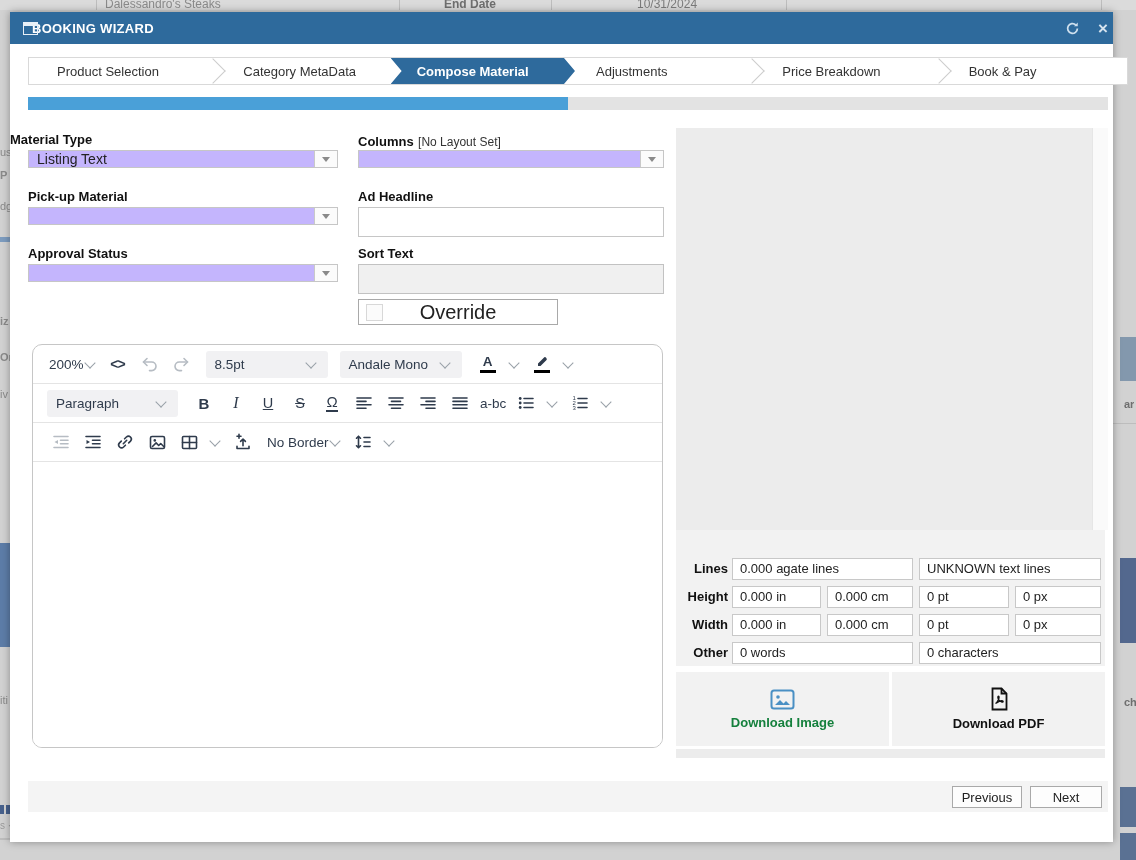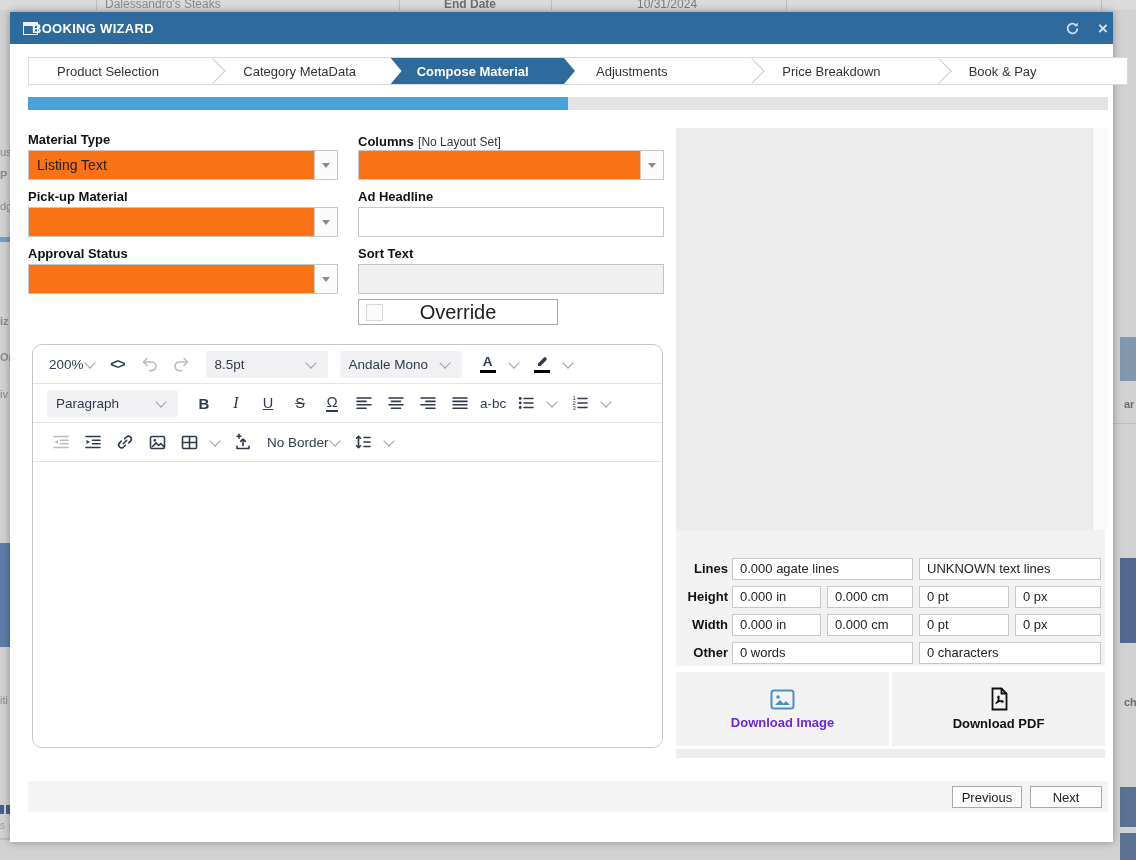--- a/index.html
+++ b/index.html
@@ -31,21 +31,21 @@
   .wstep.active{background:#2e6a9c;color:#fff;font-weight:700;z-index:3;margin:0 -11px;padding-left:26px;
     clip-path:polygon(0 0,calc(100% - 11px) 0,100% 50%,calc(100% - 11px) 100%,0 100%,11px 50%);}
 
   
   .progress-track{left:18px;top:85px;width:1080px;height:13px;background:#e3e3e3;}
   .progress-fill{left:0;top:0;width:540px;height:13px;background:#4aa0d8;}
 
   
   .flabel{font-size:13px;font-weight:700;color:#111;white-space:nowrap;}
   .fhint{font-size:12px;font-weight:400;color:#333;}
-  .selectbox{background:#f97316;border:1px solid #c6c6c6;height:30px;box-sizing:border-box;display:flex;align-items:center;cursor:pointer;}
+  .selectbox{background:#c4b5fd;border:1px solid #c6c6c6;height:18px;box-sizing:border-box;display:flex;align-items:center;cursor:pointer;}
   .selectbox .val{flex:1;font-size:14px;padding-left:8px;color:#222;overflow:hidden;white-space:nowrap;}
   .selectbox .btn{width:22px;height:100%;border-left:1px solid #c9c9c9;background:#fbfbfb;display:flex;align-items:center;justify-content:center;}
   .tri{width:0;height:0;border-left:4px solid transparent;border-right:4px solid transparent;border-top:5px solid #8a8a8a;}
   .textinput{background:#fff;border:1px solid #c6c6c6;height:30px;box-sizing:border-box;font-size:14px;padding:0 8px;font-family:"Liberation Sans",sans-serif;width:100%;}
   .textinput:disabled{background:#f0f0f0;border-color:#c2c2c2;}
   .override-box{border:1px solid #a9a9a9;background:#fff;display:flex;align-items:center;justify-content:center;cursor:pointer;position:relative;}
   .override-box .cb{position:absolute;left:7px;top:4px;width:15px;height:15px;border:1px solid #d8d8d8;background:#fbfbfb;}
   .override-box .lbl{font-size:20px;color:#222;}
 
   
@@ -76,21 +76,21 @@
   
   .preview{left:666px;top:116px;width:416px;height:402px;background:#ececec;}
   .scrollstrip{left:1082px;top:116px;width:16px;height:402px;background:#fafafa;border-left:1px solid #e6e6e6;box-sizing:border-box;}
   .stats-bg{left:666px;top:518px;width:429px;height:136px;background:#f2f2f2;}
   .stats-title{left:666px;top:521px;width:429px;text-align:center;font-size:17px;font-weight:800;color:#000;}
   .stat-label{position:absolute;width:52px;text-align:right;font-size:13px;font-weight:700;color:#111;line-height:22px;}
   .stat-box{position:absolute;height:22px;background:#fff;border:1px solid #c8c8c8;box-sizing:border-box;font-size:13px;color:#222;line-height:20px;padding-left:7px;overflow:hidden;white-space:nowrap;}
   .dl-bg{left:666px;top:660px;width:429px;height:74px;background:#f2f2f2;display:flex;}
   .dl-cell{width:213px;display:flex;flex-direction:column;align-items:center;justify-content:center;gap:5px;cursor:pointer;}
   .dl-gap{width:3px;background:#fff;}
-  .dl-img-label{font-size:13px;font-weight:700;color:#6d28d9;}
+  .dl-img-label{font-size:13px;font-weight:700;color:#15803d;}
   .dl-pdf-label{font-size:13px;font-weight:700;color:#111;}
   .bottomstrip{left:666px;top:737px;width:429px;height:9px;background:#ececec;}
 
   
   .footer{left:18px;top:769px;width:1080px;height:31px;background:#f4f4f4;}
   .fbtn{position:absolute;top:5px;height:22px;background:#fdfdfd;border:1px solid #a9a9a9;font-size:13px;color:#222;
         display:flex;align-items:center;justify-content:center;box-sizing:border-box;cursor:pointer;font-family:"Liberation Sans",sans-serif;}
 </style>
 </head>
 <body>
@@ -167,21 +167,21 @@
       </div>
       <div class="wstep">
         <span>Book &amp; Pay</span>
       </div>
     </div>
 
     <div class="abs progress-track">
       <div class="abs progress-fill"></div>
     </div>
 
-    <div class="abs flabel" style="left:18px;top:120px;text-align:center;">Material Type</div>
+    <div class="abs flabel" style="left:0;top:120px;text-align:center;">Material Type</div>
     <div class="abs selectbox" style="left:18px;top:138px;width:310px;">
       <span class="val">Listing Text</span>
       <span class="btn">
           <span class="tri"></span>
         </span>
     </div>
 
     <div class="abs" style="left:348px;top:120px;">
       <span class="flabel">Columns</span>
       <span class="fhint">[No Layout Set]</span>

